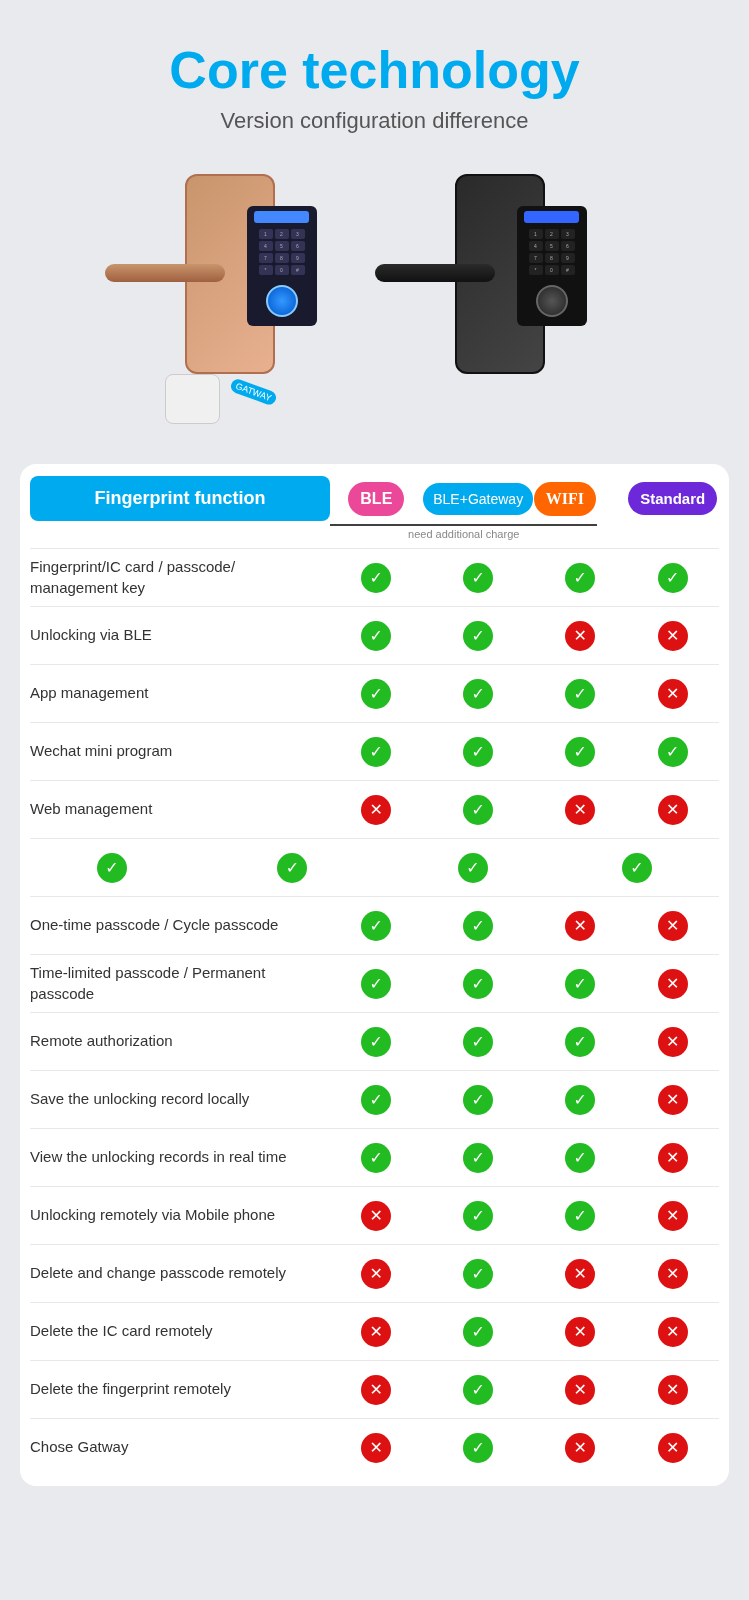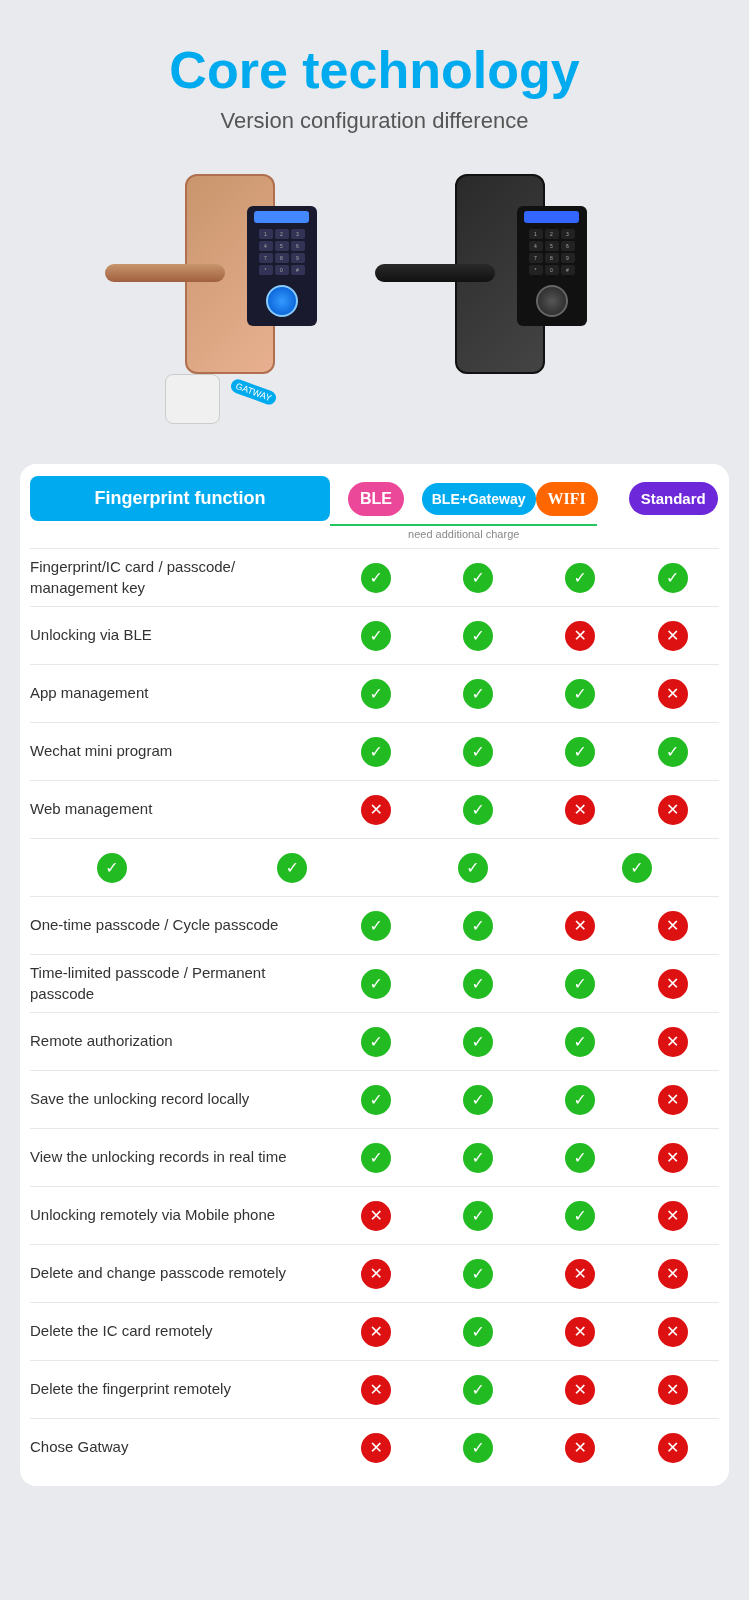--- a/index.html
+++ b/index.html
@@ -195,21 +195,21 @@
       font-size: 16px;
       font-weight: bold;
       padding: 8px 12px;
       text-align: center;
     }
     .header-bleg-cell {
       background: #00aaee;
       border-radius: 20px;
       color: white;
       font-size: 14px;
-      font-weight: bold;
+      font-weight: normal;
       padding: 8px 10px;
       text-align: center;
     }
     .header-wifi-cell {
       background: #ff6600;
       border-radius: 20px;
       color: white;
       font-size: 16px;
       font-weight: bold;
       padding: 8px 12px;
@@ -267,21 +267,21 @@
       padding: 3px 0 8px 0;
     }
     .sub-note-spacer {
       flex: 0 0 300px;
     }
     .sub-note-text {
       flex: 2.2;
       text-align: center;
       font-size: 11px;
       color: #888;
-      border-top: 2px solid #22c55e;
+      border-top: 2px solid #404040;
       padding-top: 2px;
     }
     .sub-note-end {
       flex: 1;
     }
     .row-container {
       padding: 0 10px;
     }
     .drow {
       display: flex;

